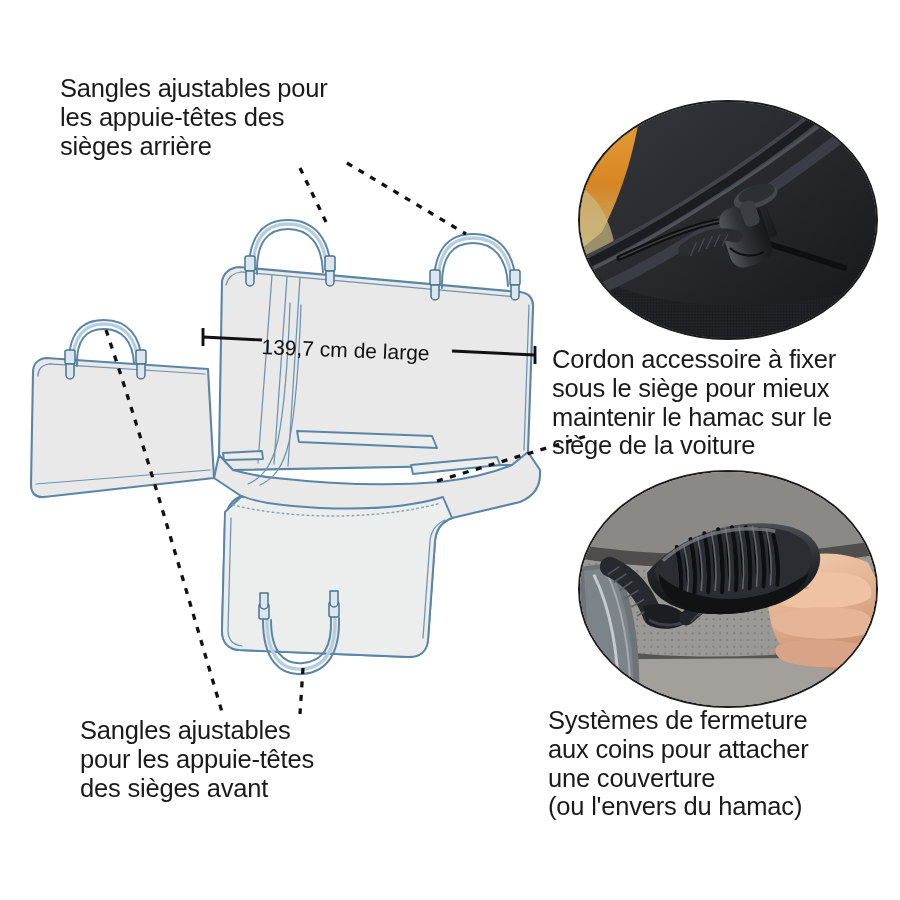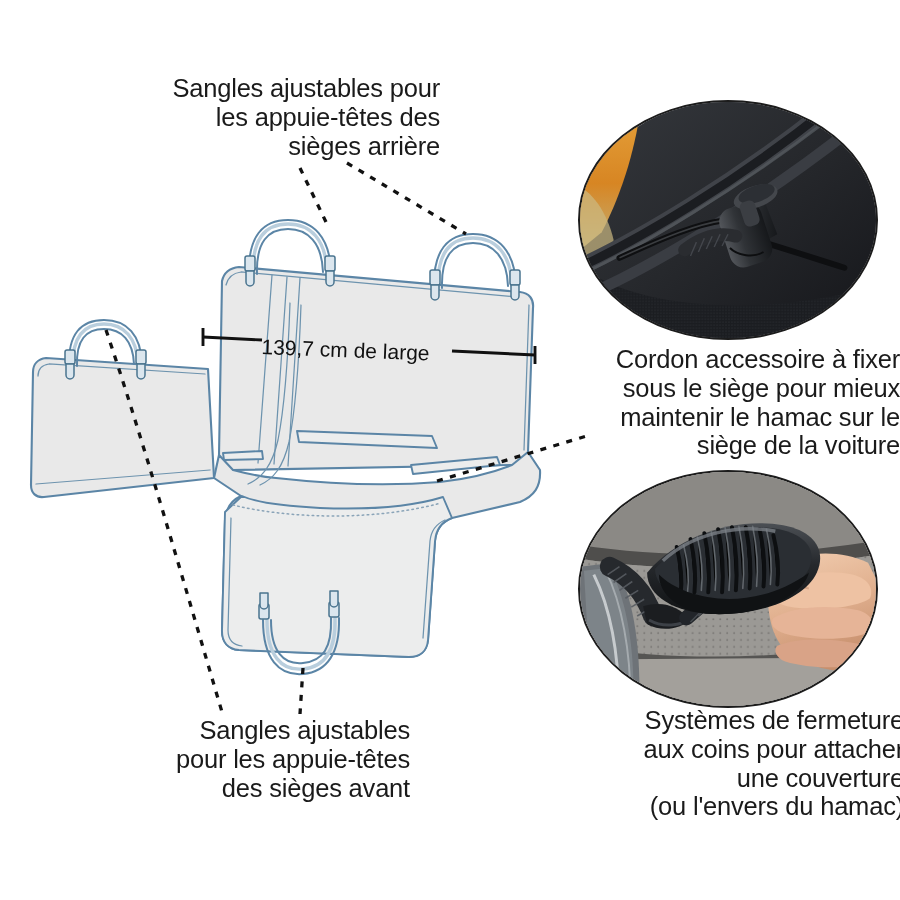--- a/index.html
+++ b/index.html
@@ -9,21 +9,21 @@
     font-family:"Liberation Sans", sans-serif;
     color:#000;
     overflow:hidden;
     position:relative;
   }
   .stage { position:absolute; left:0; top:0; width:900px; height:900px; }
 
   
   .caption {
     position:absolute;
-    text-align:right;
+    text-align:left;
     line-height:1.13;
     color:#1a1a1a;
     white-space:pre-line;
     letter-spacing:-0.2px;
   }
   #cap-top      { left:60px;  top:74px;  width:380px; font-size:25.5px; }
   #cap-bottomleft { left:80px; top:716px; width:330px; font-size:25.5px; }
   #cap-cord     { left:552px; top:345px; width:348px; font-size:25.5px; }
   #cap-clip     { left:548px; top:706px; width:356px; font-size:25.5px; }
 

